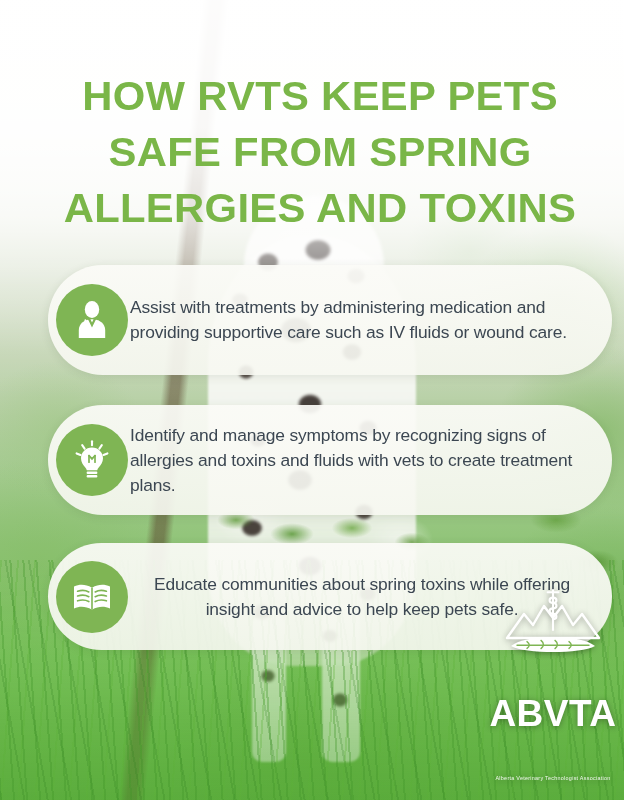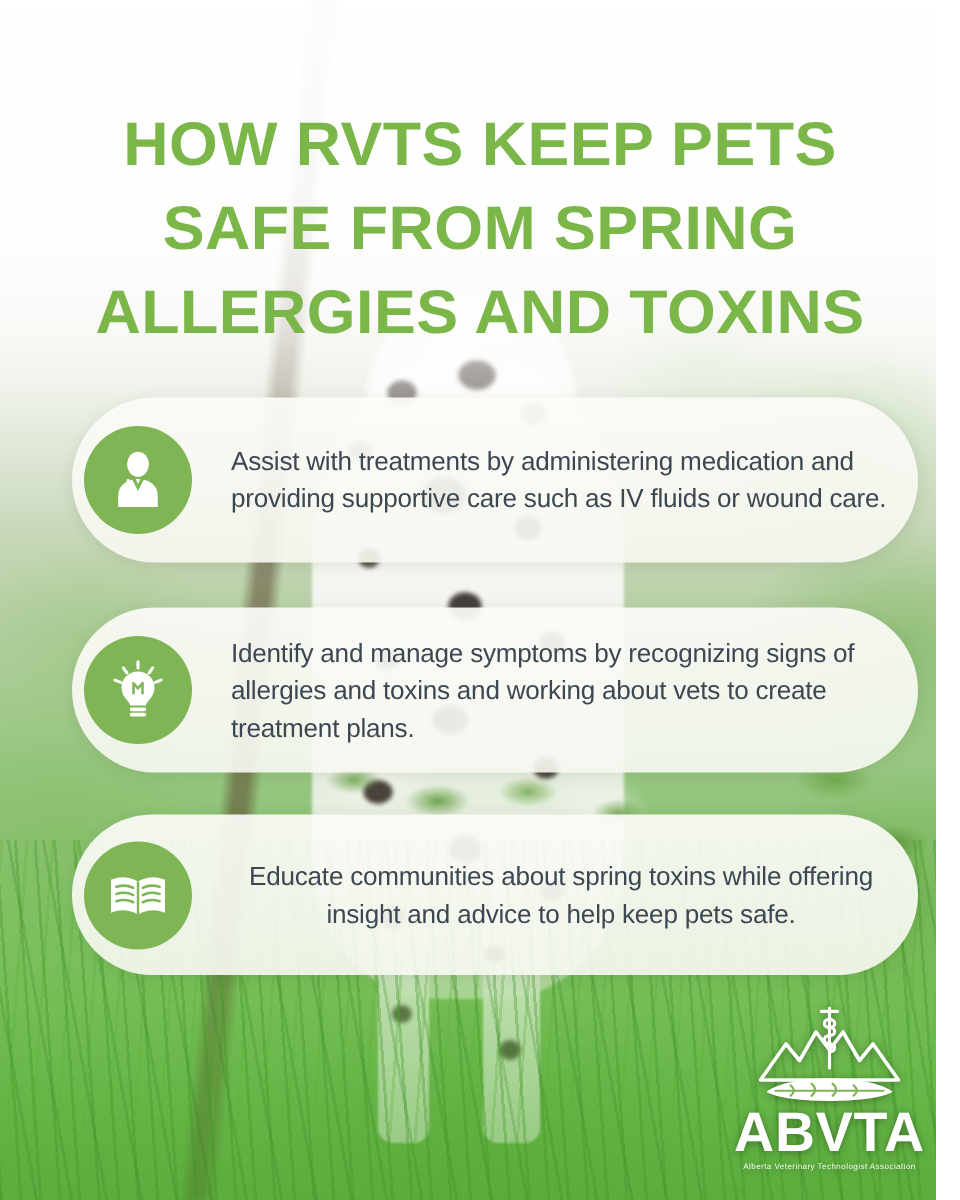--- a/index.html
+++ b/index.html
@@ -179,35 +179,36 @@
   .badge{
     flex:0 0 auto;
     width:72px;height:72px;border-radius:50%;
     background:#7fb554;
     display:flex;align-items:center;justify-content:center;
     margin-left:4px;
   }
   .badge svg{display:block;}
 
   .card-text{
-    margin-left:26px;
+    margin-left:2px;
     color:#3c4752;
     font-family:"Liberation Sans", sans-serif;
     font-size:17.4px;
     line-height:25px;
     letter-spacing:-.15px;
     font-weight:normal;
   }
 
   
   .logo{
     position:absolute;right:18px;bottom:18px;
     width:138px;
     display:flex;flex-direction:column;align-items:center;
     filter:drop-shadow(0 1px 3px rgba(0,0,0,.35));
+    gap:41px;
   }
   .logo-mark{display:block;}
   .logo-word{
     margin-top:-4px;
     font-family:"Liberation Sans", sans-serif;
     font-weight:bold;
     font-size:37px;
     line-height:38px;
     letter-spacing:.5px;
     color:#ffffff;
@@ -281,21 +282,21 @@
           <path d="M22 9.6c-6.1 0-11 4.8-11 10.7 0 4.2 2.3 6.8 4.1 9 .9 1.1 1.5 2 1.7 3h10.4c.2-1 .8-1.9 1.7-3 1.8-2.2 4.1-4.8 4.1-9 0-5.9-4.9-10.7-11-10.7z" fill="#ffffff"></path>
           <g fill="none" stroke="#7fb554" stroke-width="1.7" stroke-linecap="round">
             <path d="M19 17.6v6.6"></path>
             <path d="M25 17.6v6.6"></path>
             <path d="M19 17.6l3 3.3 3-3.3"></path>
           </g>
           <rect x="16.6" y="33.6" width="10.8" height="2.5" rx="1.1" fill="#ffffff"></rect>
           <rect x="16.6" y="37.1" width="10.8" height="2.5" rx="1.1" fill="#ffffff"></rect>
         </svg>
       </div>
-      <div class="card-text">Identify and manage symptoms by recognizing signs of allergies and toxins and working about vets to create treatment plans.</div>
+      <div class="card-text">Identify and manage symptoms by recognizing signs of allergies and toxins and fluids with vets to create treatment plans.</div>
     </div>
 
     <div class="card" id="card-3">
       <div class="badge">
         <svg width="44" height="44" viewBox="0 0 44 44" aria-hidden="true">
           <path d="M4 11.5c5.4-2.2 11.1-2.6 18 1.2v22c-6.9-3.8-12.6-3.4-18-1.2z" fill="#ffffff"></path>
           <path d="M40 11.5c-5.4-2.2-11.1-2.6-18 1.2v22c6.9-3.8 12.6-3.4 18-1.2z" fill="#ffffff"></path>
           <g stroke="#7fb554" stroke-width="1.7" stroke-linecap="round" fill="none">
             <path d="M7.6 16.2c4-1.2 7.8-1.1 11.2.7"></path>
             <path d="M7.6 21c4-1.2 7.8-1.1 11.2.7"></path>

